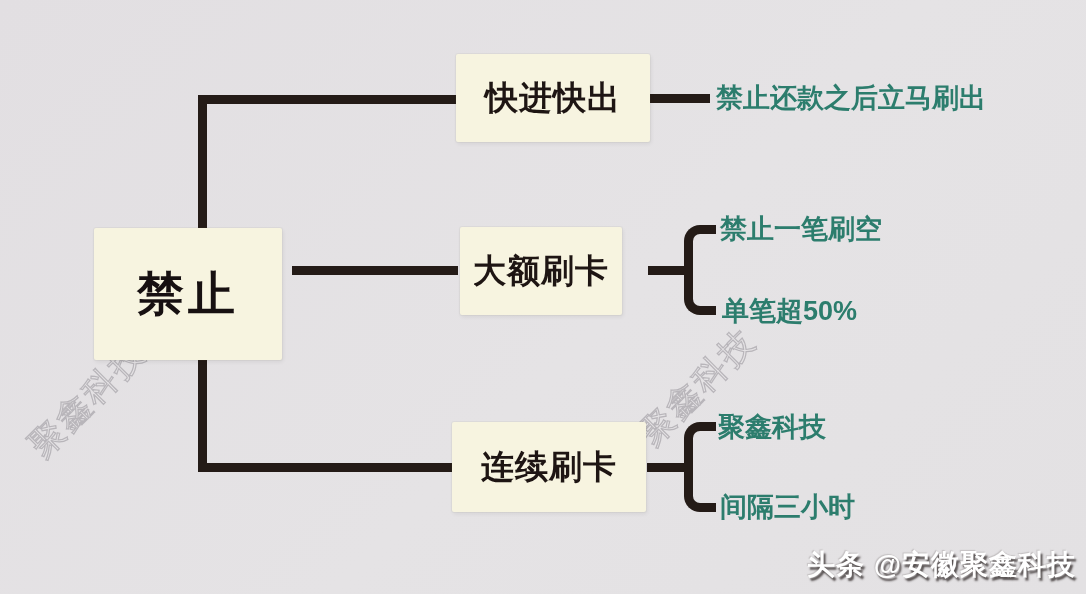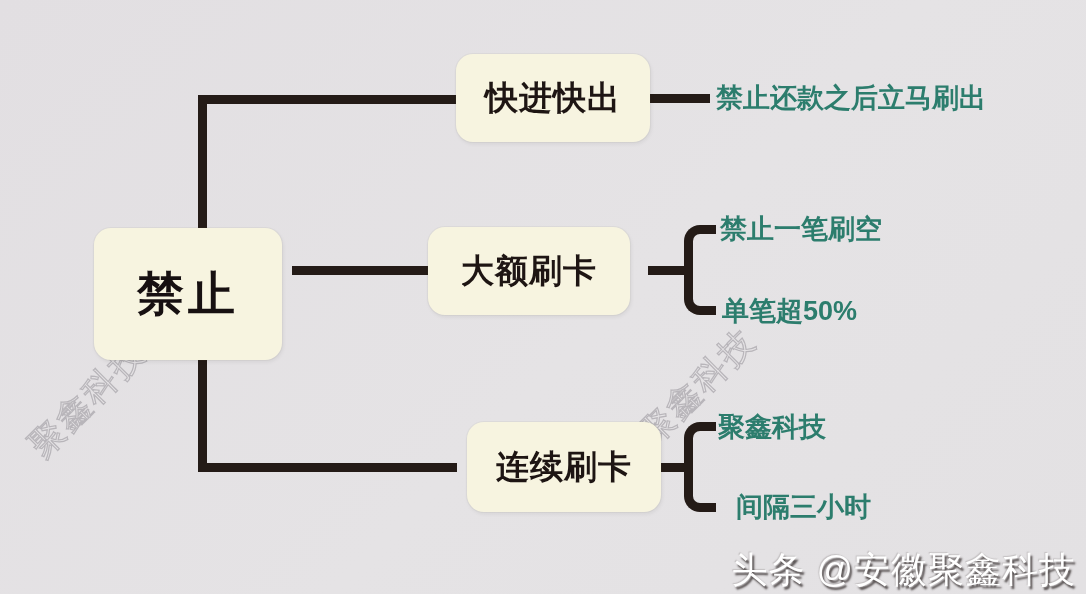--- a/index.html
+++ b/index.html
@@ -17,21 +17,21 @@
     border-left:9px solid #241b17;
     border-top:9px solid #241b17;
     border-bottom:9px solid #241b17;
     border-radius:16px 0 0 16px;
     box-sizing:border-box;
   }
   
   .node{
     position:absolute;z-index:2;
     background:#f7f4e0;
-    border-radius:17px;
+    border-radius:2px;
     box-shadow:0 0 0 1px rgba(120,115,90,0.06), 1px 2px 4px rgba(0,0,0,0.07);
     display:flex;align-items:center;justify-content:center;
     color:#1e1513;
     font-weight:700;
     cursor:default;
   }
   .node-root{font-size:47px;letter-spacing:4px;color:#171011;}
   .node-branch{font-size:33px;letter-spacing:1px;}
   
   .leaf{
@@ -50,21 +50,21 @@
     text-stroke:1.2px #b1aeb3;
     transform:rotate(-45deg);
     white-space:nowrap;
     opacity:.85;
     user-select:none;
   }
   
   .credit{
     position:absolute;z-index:3;
     right:10px;top:546px;
-    font-size:36px;font-weight:400;letter-spacing:1px;
+    font-size:28px;font-weight:700;letter-spacing:1px;
     color:#ffffff;
     text-shadow:2px 3px 2px rgba(78,72,72,0.95), -1px -1px 1px rgba(140,134,134,0.35);
     white-space:nowrap;
   }
 </style>
 </head>
 <body>
 
 <div class="stage">
 
@@ -85,29 +85,29 @@
   <div class="bracket" style="left:684px;top:422px;width:32px;height:90px;"></div>
 
   <div class="node node-root" style="left:94px;top:228px;width:188px;height:132px;">
     <span>禁止</span>
   </div>
 
   <div class="node node-branch" style="left:456px;top:54px;width:194px;height:88px;">
     <span>快进快出</span>
   </div>
 
-  <div class="node node-branch" style="left:428px;top:227px;width:202px;height:88px;">
+  <div class="node node-branch" style="left:460px;top:227px;width:162px;height:88px;">
     <span>大额刷卡</span>
   </div>
 
-  <div class="node node-branch" style="left:467px;top:422px;width:194px;height:90px;justify-content:center;">
+  <div class="node node-branch" style="left:452px;top:422px;width:194px;height:90px;justify-content:center;">
     <span>连续刷卡</span>
   </div>
 
   <div class="leaf" style="left:716px;top:82px;">禁止还款之后立马刷出</div>
   <div class="leaf" style="left:720px;top:213px;">禁止一笔刷空</div>
   <div class="leaf" style="left:722px;top:295px;">单笔超50%</div>
   <div class="leaf" style="left:718px;top:411px;">聚鑫科技</div>
-  <div class="leaf" style="left:736px;top:491px;font-family:Liberation Serif, serif;">间隔三小时</div>
+  <div class="leaf" style="left:720px;top:491px;font-family:Liberation Serif, serif;">间隔三小时</div>
 
   <div class="credit">头条 @安徽聚鑫科技</div>
 
 </div>
 
 </body></html>

